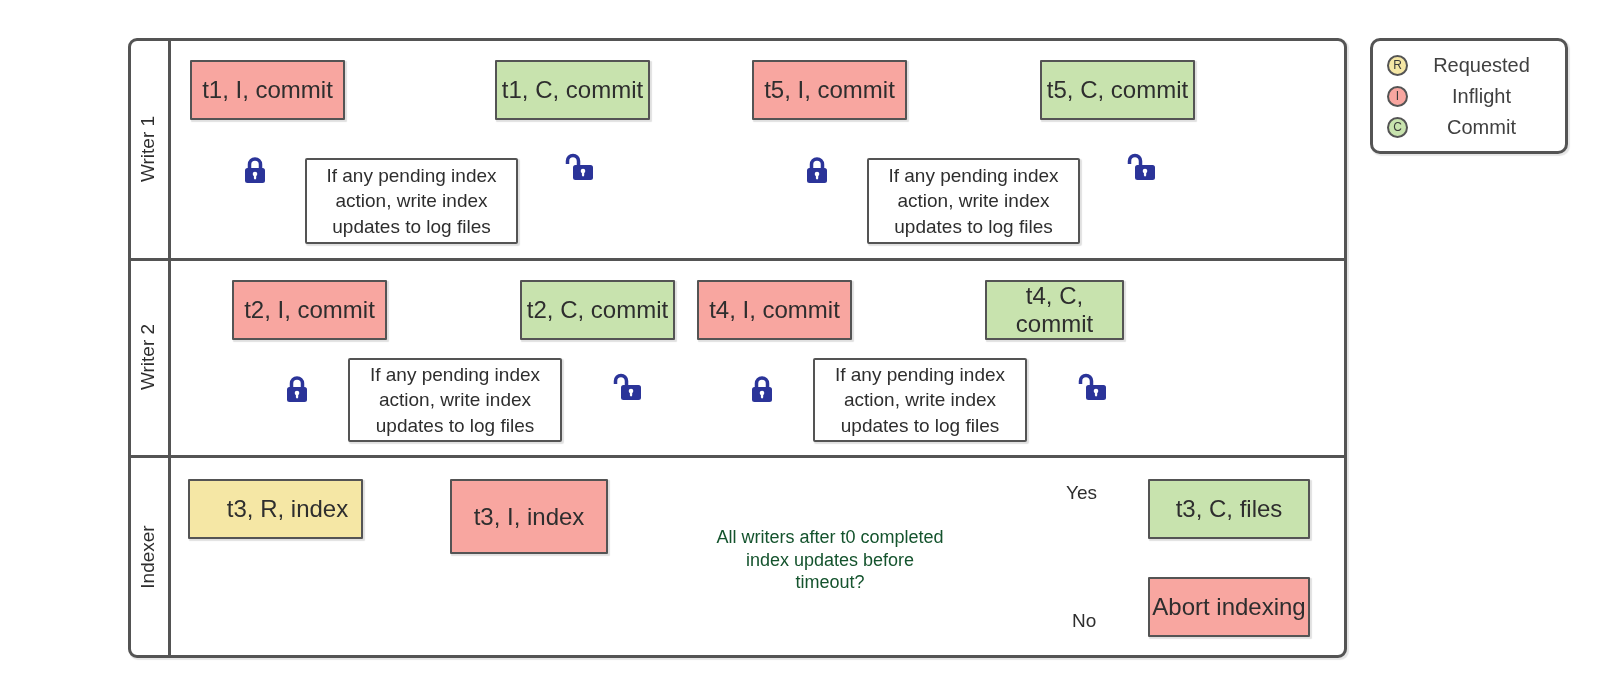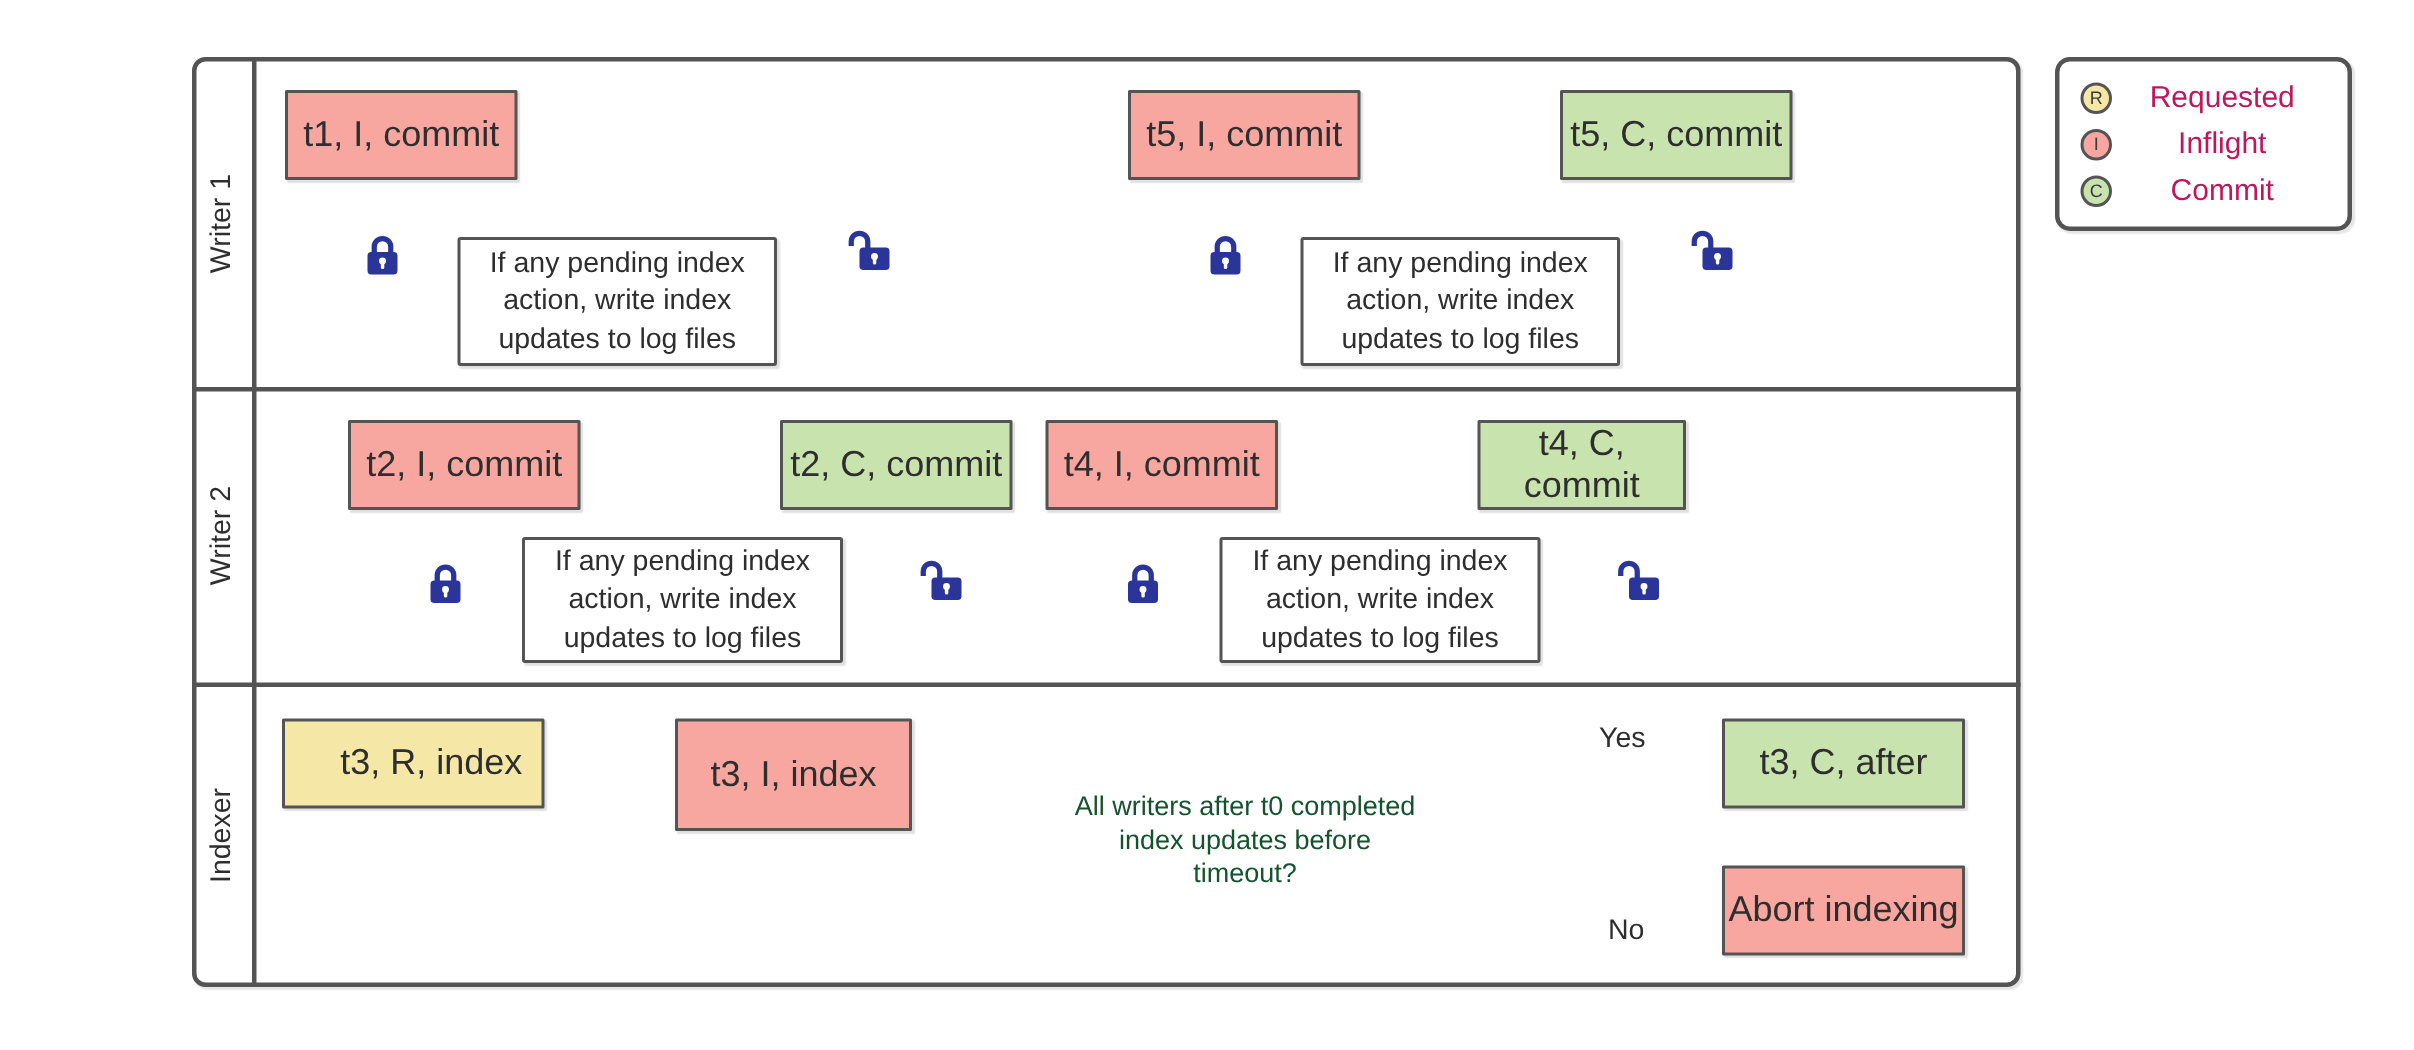--- a/index.html
+++ b/index.html
@@ -39,21 +39,21 @@
     position:absolute;left:1370px;top:38px;width:198px;height:116px;box-sizing:border-box;
     border:3px solid #545454;border-radius:10px;background:#ffffff;
     box-shadow:1.5px 1.5px 1px rgba(0,0,0,0.10);
     display:flex;flex-direction:column;justify-content:center;gap:5px;padding:4px 10px 4px 14px;
   }
   .legend-row{display:flex;align-items:center;height:26px;}
   .legend-circle{
     width:21px;height:21px;box-sizing:border-box;border:2.5px solid #545454;border-radius:50%;
     display:flex;align-items:center;justify-content:center;font-size:12px;color:#3a3a3a;flex:0 0 auto;
   }
-  .legend-label{flex:1;text-align:center;font-size:20px;color:#be185d;}
+  .legend-label{flex:1;text-align:center;font-size:20px;color:#404040;}
 </style>
 </head>
 <body>
 
 <div class="stage">
 
   <svg class="connector-layer" width="1609" height="700" viewBox="0 0 1609 700">
     <g stroke="#5b5b5b" stroke-width="2.5" fill="none">
 
       <path d="M267,120 V191 Q267,201 277,201 H291"></path>
@@ -95,37 +95,38 @@
   <div class="label-divider"></div>
   <div class="lane-divider" style="top:258px;"></div>
   <div class="lane-divider" style="top:455px;"></div>
 
   <div class="lane-label-wrap" style="left:93px;top:138px;">Writer 1</div>
   <div class="lane-label-wrap" style="left:93px;top:346px;">Writer 2</div>
   <div class="lane-label-wrap" style="left:93px;top:546px;">Indexer</div>
 
   <div class="node fill-inflight" style="left:190px;top:60px;width:155px;height:60px;">t1, I, commit</div>
   <div class="node fill-plain action-node" style="left:305px;top:158px;width:213px;height:86px;">If any pending index action, write index updates to log files</div>
+  <div class="node fill-commit" style="left:495px;top:60px;width:155px;height:60px;">t1, C, commit</div>
   <div class="node fill-inflight" style="left:752px;top:60px;width:155px;height:60px;">t5, I, commit</div>
   <div class="node fill-plain action-node" style="left:867px;top:158px;width:213px;height:86px;">If any pending index action, write index updates to log files</div>
   <div class="node fill-commit" style="left:1040px;top:60px;width:155px;height:60px;">t5, C, commit</div>
 
   <div class="node fill-inflight" style="left:232px;top:280px;width:155px;height:60px;">t2, I, commit</div>
   <div class="node fill-plain action-node" style="left:348px;top:358px;width:214px;height:84px;">If any pending index action, write index updates to log files</div>
   <div class="node fill-commit" style="left:520px;top:280px;width:155px;height:60px;">t2, C, commit</div>
   <div class="node fill-inflight" style="left:697px;top:280px;width:155px;height:60px;">t4, I, commit</div>
   <div class="node fill-plain action-node" style="left:813px;top:358px;width:214px;height:84px;">If any pending index action, write index updates to log files</div>
   <div class="node fill-commit" style="left:985px;top:280px;width:139px;height:60px;">t4, C, commit</div>
 
   <div class="node fill-requested" style="left:188px;top:479px;width:175px;height:60px;padding-left:24px;">t3, R, index</div>
   <div class="node fill-inflight" style="left:450px;top:479px;width:158px;height:75px;">t3, I, index</div>
   <div class="decision-text">All writers after t0 completed index updates before timeout?</div>
   <div class="branch-label" style="left:1066px;top:482px;">Yes</div>
   <div class="branch-label" style="left:1072px;top:610px;">No</div>
-  <div class="node fill-commit" style="left:1148px;top:479px;width:162px;height:60px;">t3, C, after</div>
+  <div class="node fill-commit" style="left:1148px;top:479px;width:162px;height:60px;">t3, C, files</div>
   <div class="node fill-inflight" style="left:1148px;top:577px;width:162px;height:60px;">Abort indexing</div>
 
   <div class="lock" style="left:242px;top:155px;">
     <svg width="26" height="30" viewBox="0 0 26 30">
       <path d="M7.5,14 V9.5 a5.5,5.5 0 0 1 11,0 V14" stroke="#2b3499" stroke-width="3.5" fill="none"></path>
       <rect x="3" y="13" width="20" height="15" rx="2.5" fill="#2b3499"></rect>
       <circle cx="13" cy="19" r="2.3" fill="#ffffff"></circle>
       <rect x="11.9" y="19.8" width="2.3" height="4.6" rx="1.1" fill="#ffffff"></rect>
     </svg>
   </div>

